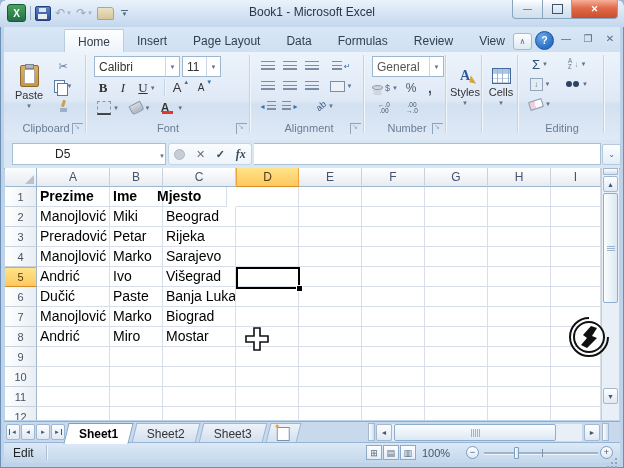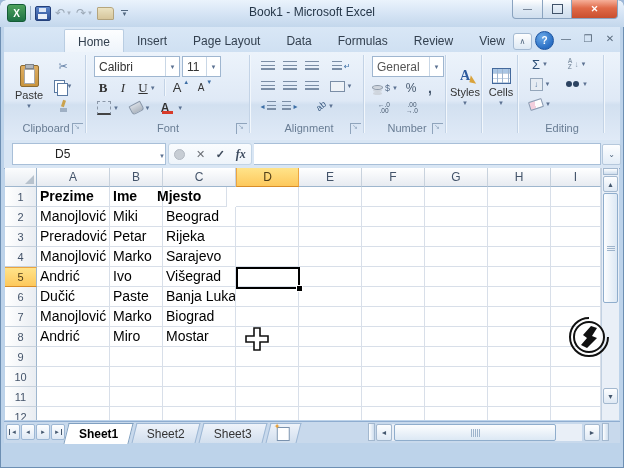--- a/index.html
+++ b/index.html
@@ -585,20 +585,34 @@
     <div class="tsplit" style="left:364px;"></div>
     <div class="hbtn" style="left:372px;">◄</div>
     <div class="htrack"></div>
     <div class="hthumb">
         <span class="hgrip"></span>
       </div>
     <div class="hbtn" style="left:580px;">►</div>
     <div class="tsplit" style="left:598px;"></div>
   </div>
 
+  <div class="statusbar">
+    <div class="statusmode">Edit</div>
+    <div class="ssep"></div>
+    <div class="viewbtn" style="left:362px;">⊞</div>
+    <div class="viewbtn" style="left:379px;">▤</div>
+    <div class="viewbtn" style="left:396px;">▥</div>
+    <div class="zoomtxt">100%</div>
+    <div class="zcircle" style="left:462px;">−</div>
+    <div class="ztrack"></div>
+    <div class="ztick"></div>
+    <div class="zthumb"></div>
+    <div class="zcircle" style="left:596px;">+</div>
+    <div class="rgrip"></div>
+  </div>
 
   <svg class="watermark" viewBox="0 0 46 46">
     <circle cx="23" cy="23" r="15" fill="#ffffff" fill-opacity="0.85" stroke="#111" stroke-width="2"></circle>
     <path d="M 23 4 A 19 19 0 1 0 42 23" fill="none" stroke="#111" stroke-width="2"></path>
     <path d="M25 12 L31 14 L26 22 L31 24 L21 34 L15 31 L21 24 L17 21 Z" fill="#111"></path>
   </svg>
   <svg class="cellcursor" viewBox="0 0 26 26">
     <path d="M10 2 h6 v8 h8 v6 h-8 v8 h-6 v-8 h-8 v-6 h8 z" fill="#ffffff" stroke="#111" stroke-width="1.6"></path>
   </svg>
 </div>

